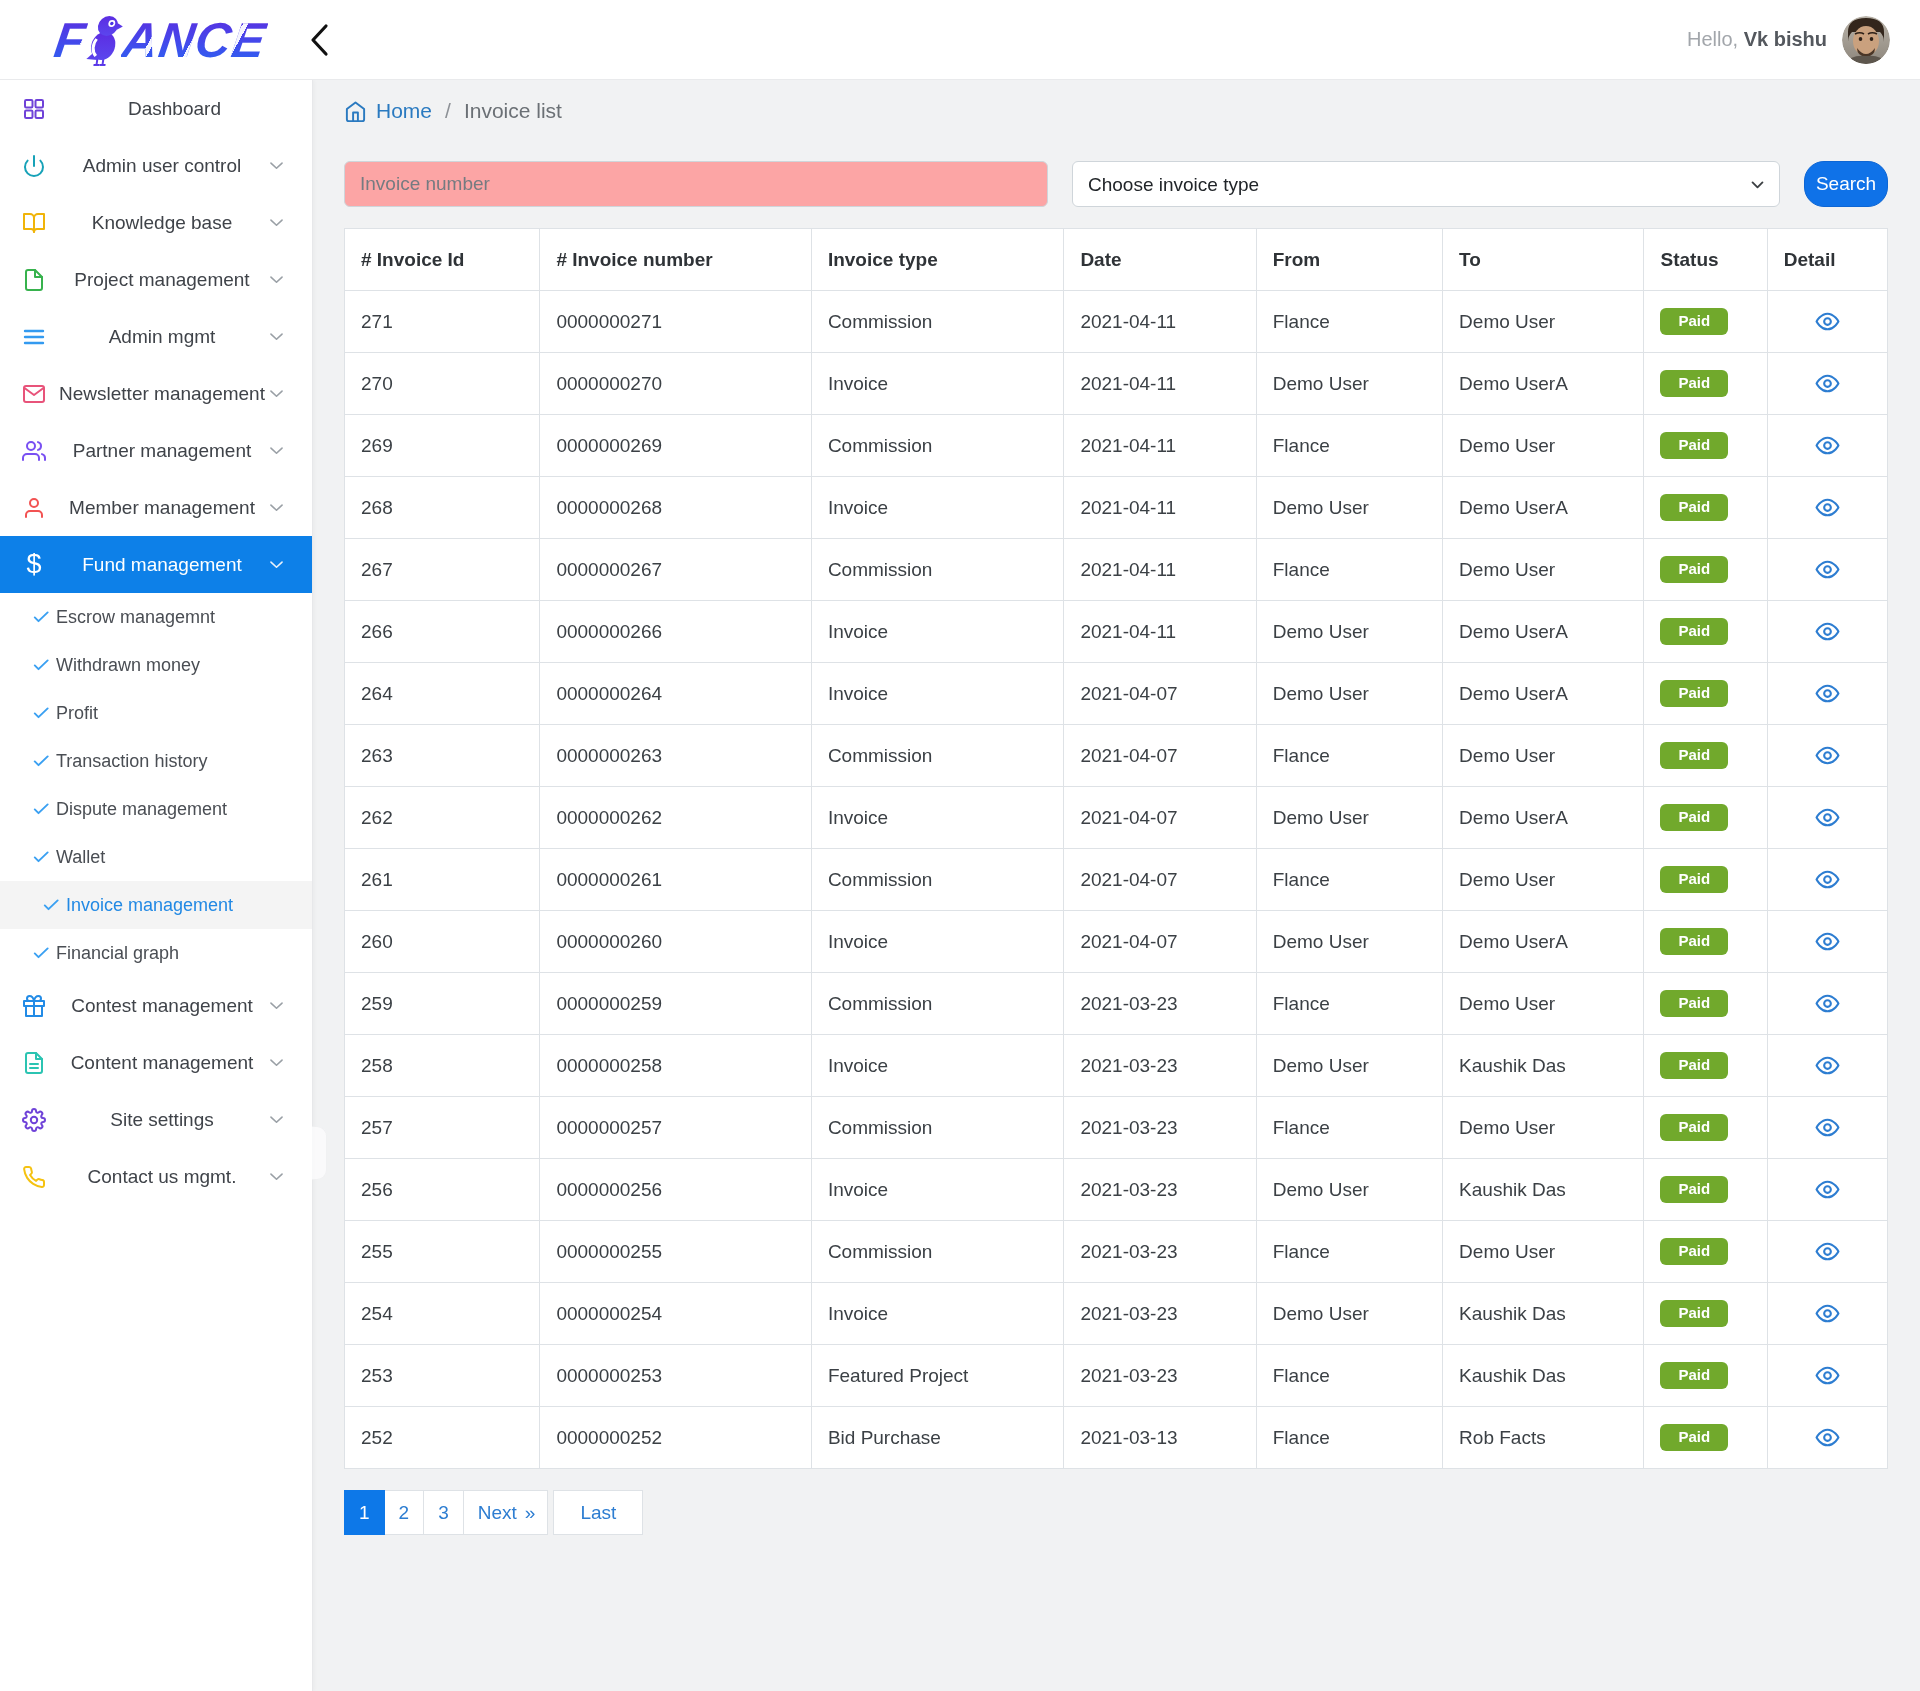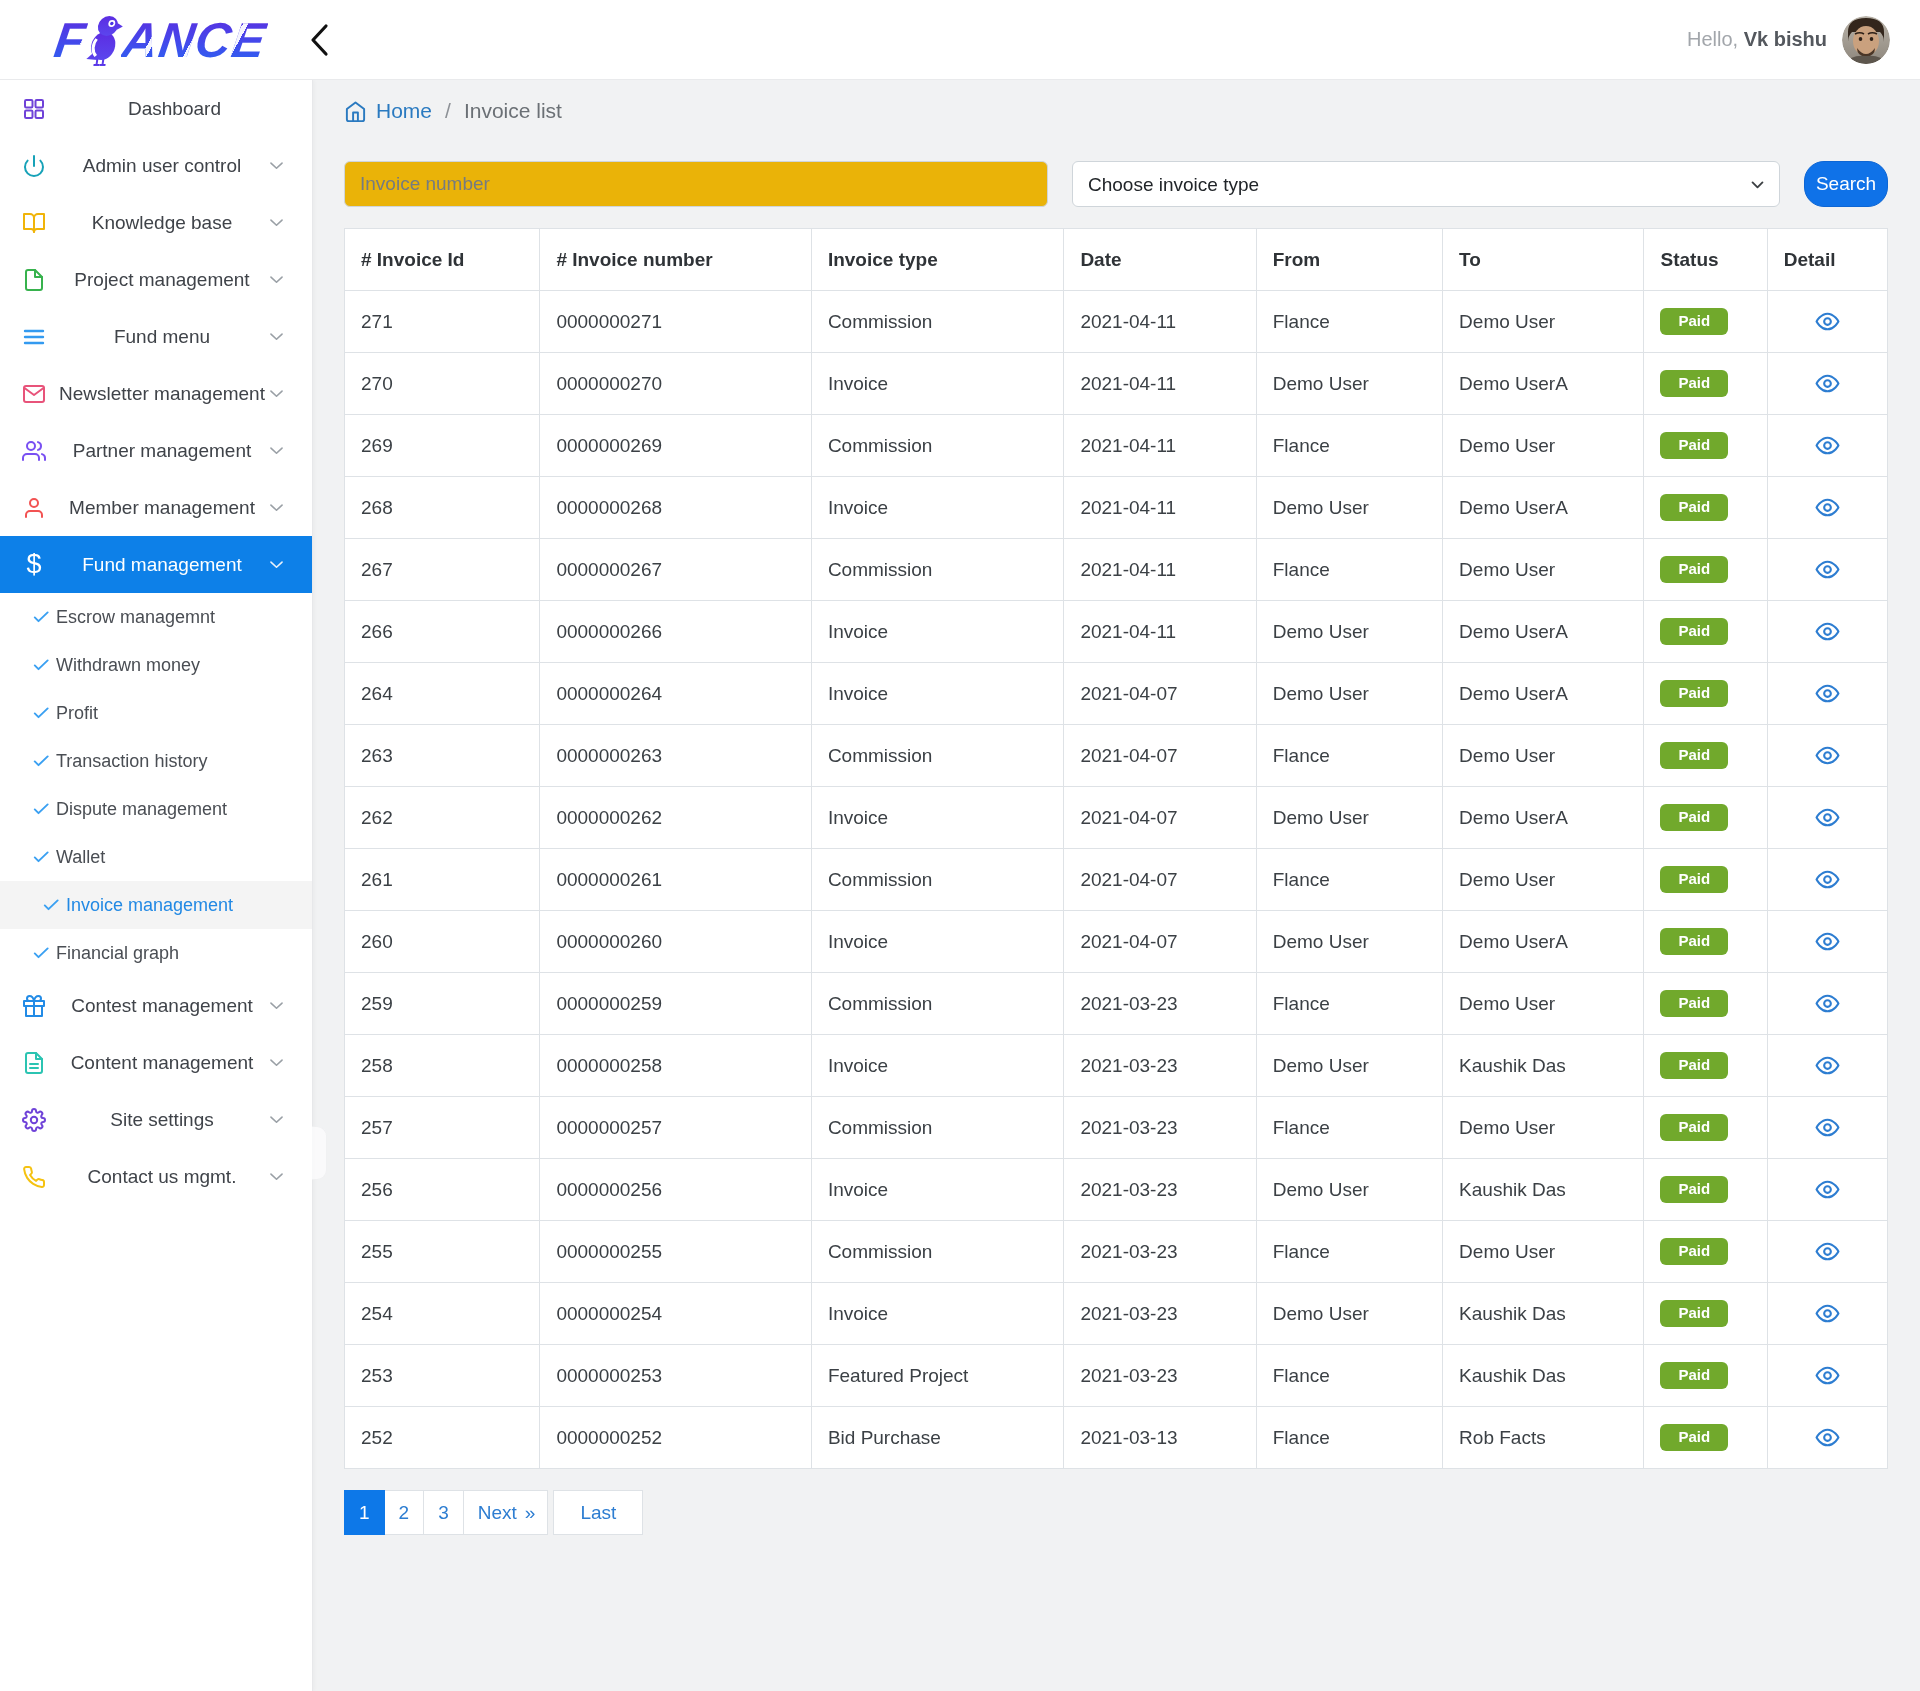--- a/index.html
+++ b/index.html
@@ -160,21 +160,21 @@
     margin-top: 37px;
     display: flex;
     align-items: center;
   }
   .inp-invoice {
     flex: none;
     width: 704px;
     height: 46px;
     border: 1px solid #cfd5da;
     border-radius: 6px;
-    background: #eab308;
+    background: #fca5a5;
     font-size: 19px;
     font-family: inherit;
     color: #3b4045;
     padding: 0 15px;
     outline: none;
   }
   .inp-invoice::placeholder { color: #757b81; opacity: 1; }
   .sel-wrap { flex: none; width: 708px; position: relative; margin-left: 24px; }
   .sel-type {
     width: 100%;
@@ -402,21 +402,21 @@
           </span>
         </div>
         <div class="side-item">
           <span class="mi">
             <svg width="24" height="24" viewBox="0 0 24 24" fill="none" stroke="#339af0" stroke-width="2.4" stroke-linecap="round" stroke-linejoin="round">
               <line x1="3" y1="6" x2="21" y2="6"></line>
               <line x1="3" y1="12" x2="21" y2="12"></line>
               <line x1="3" y1="18" x2="21" y2="18"></line>
             </svg>
           </span>
-          <span class="lbl">Fund menu</span>
+          <span class="lbl">Admin mgmt</span>
           <span class="chev">
             <svg width="19" height="19" viewBox="0 0 24 24" fill="none" stroke="#9aa0a6" stroke-width="2" stroke-linecap="round" stroke-linejoin="round">
               <polyline points="5 9 12 15.5 19 9"></polyline>
             </svg>
           </span>
         </div>
         <div class="side-item">
           <span class="mi">
             <svg width="24" height="24" viewBox="0 0 24 24" fill="none" stroke="#e8537a" stroke-width="2" stroke-linecap="round" stroke-linejoin="round">
               <rect x="2" y="4" width="20" height="16" rx="2"></rect>

